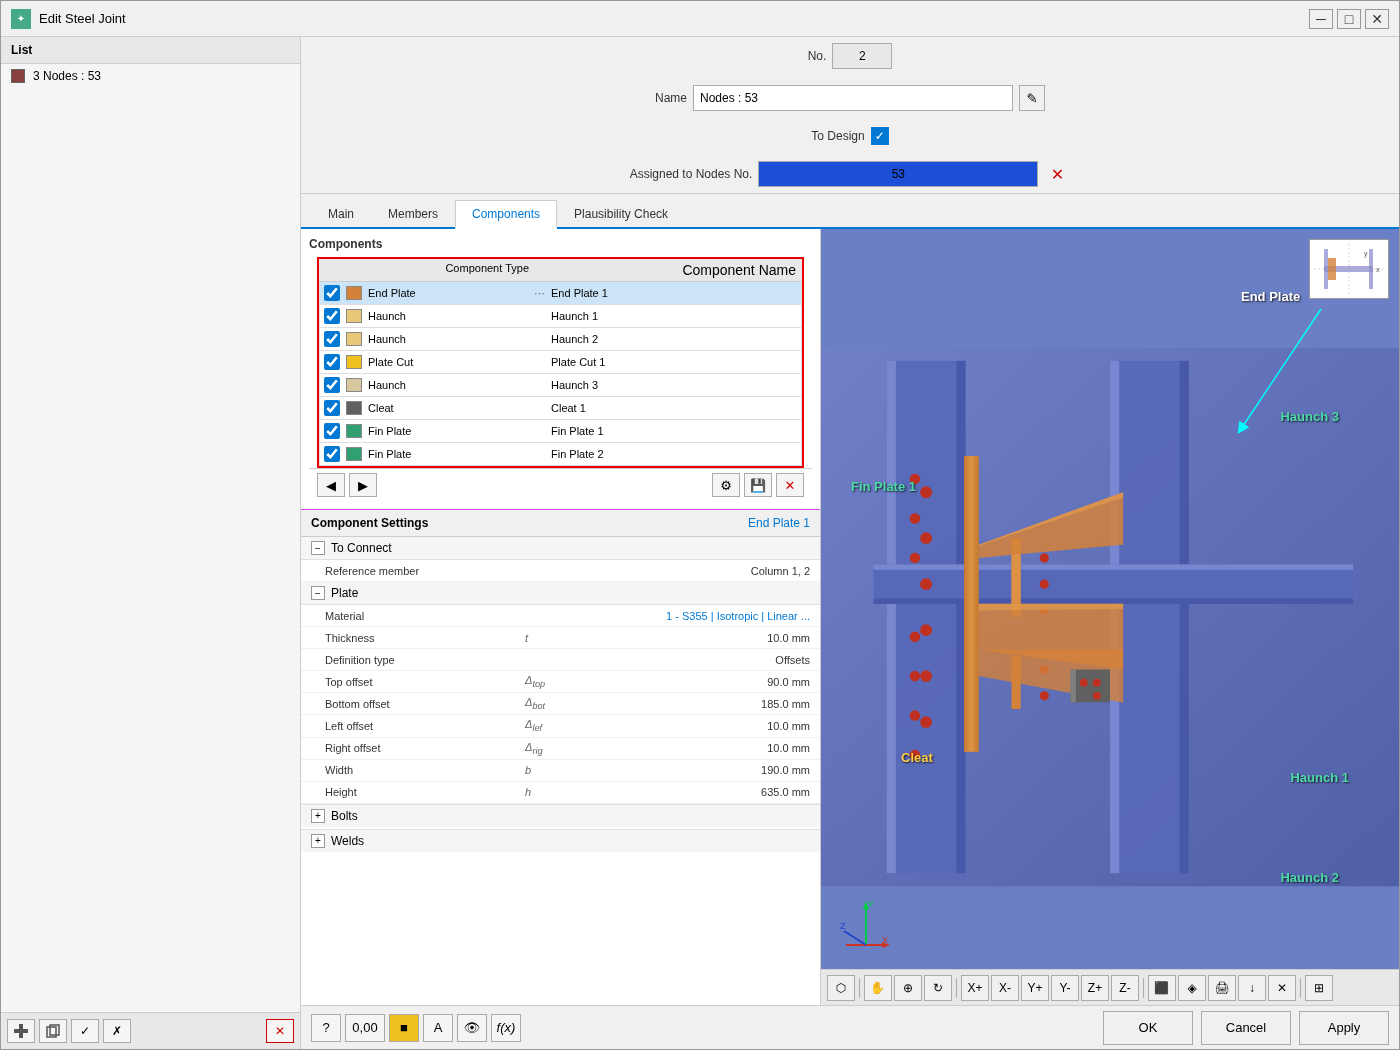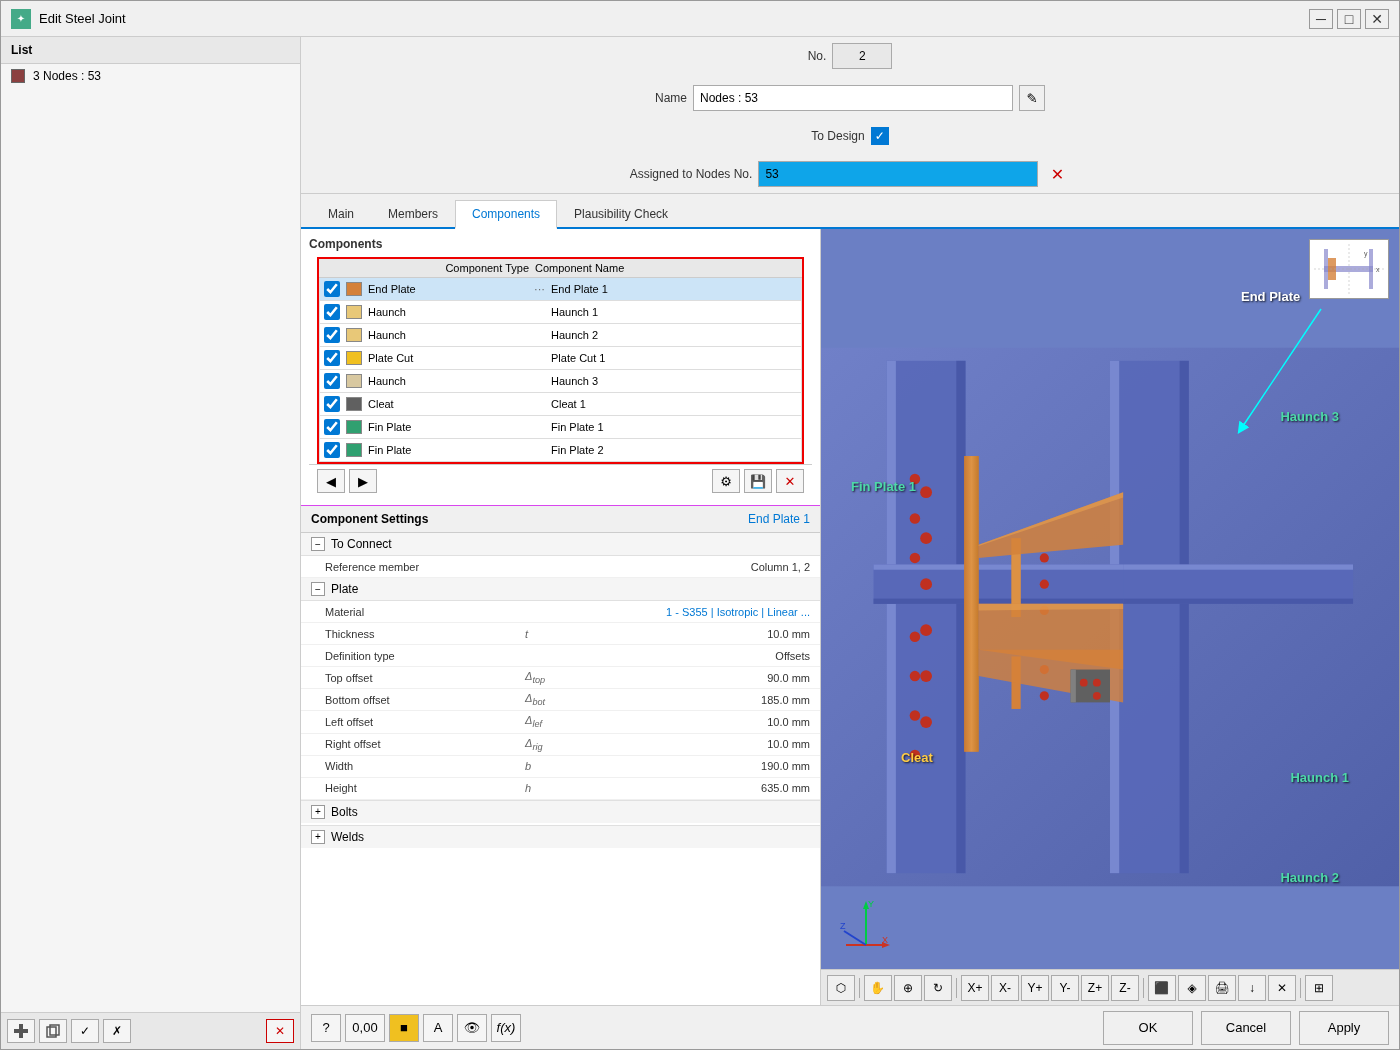--- a/index.html
+++ b/index.html
@@ -65,21 +65,21 @@
     .comp-color { width: 16px; height: 14px; border: 1px solid #888; flex-shrink: 0; }
     .comp-type { flex: 0 0 160px; font-size: 11px; }
     .comp-name { flex: 1; font-size: 11px; }
     .comp-dots { color: #666; font-size: 11px; }
     
     .comp-table-wrapper { border: 2px solid #e00; margin: 0 8px; }
     .comp-table-header { display: flex; background: #e8e8e8; border-bottom: 1px solid #ccc; padding: 3px 6px; gap: 6px; }
     .comp-header-chk { width: 16px; }
     .comp-header-clr { width: 16px; }
     .comp-header-type { flex: 0 0 160px; font-size: 11px; font-weight: 500; text-align: right; }
-    .comp-header-name { flex: 1; font-size: 11px; font-weight: 500; text-align: left; }
+    .comp-header-name { flex: 1; font-size: 14px; font-weight: 500; text-align: right; }
     
     .comp-toolbar { display: flex; gap: 4px; padding: 4px 8px; border-top: 1px solid #ccc; align-items: center; }
     .comp-toolbar-btn { width: 28px; height: 24px; border: 1px solid #aaa; background: #f5f5f5; cursor: pointer; display: flex; align-items: center; justify-content: center; font-size: 13px; }
     .comp-toolbar-btn.red { color: #c00; }
     
     
     .settings-section { border-top: 1px solid #d946ef; }
     .settings-header { display: flex; align-items: center; justify-content: space-between; padding: 6px 10px; background: #f0f0f0; border-bottom: 1px solid #ccc; }
     .settings-title { font-weight: 600; font-size: 12px; }
     .settings-component { font-size: 12px; color: #0078d4; }
@@ -179,21 +179,21 @@
           <span class="field-label">Name</span>
           <input class="field-input name" type="text" value="Nodes : 53" style="">
           <button class="edit-btn">✎</button>
         </div>
         <div class="field-group to-design-group">
           <span class="field-label">To Design</span>
           <div class="checkbox-blue">✓</div>
         </div>
         <div class="field-group">
           <span class="field-label">Assigned to Nodes No.</span>
-          <input class="field-input nodes" type="text" value="53" style="background: #0ea5e9;" readonly="">
+          <input class="field-input nodes" type="text" value="53" style="background: #1d4ed8; text-align: center;" readonly="">
           <button class="clear-btn">✕</button>
         </div>
       </div>
 
       <div class="tabs-bar">
         <button class="tab">Main</button>
         <button class="tab">Members</button>
         <button class="tab active">Components</button>
         <button class="tab">Plausibility Check</button>
       </div>

